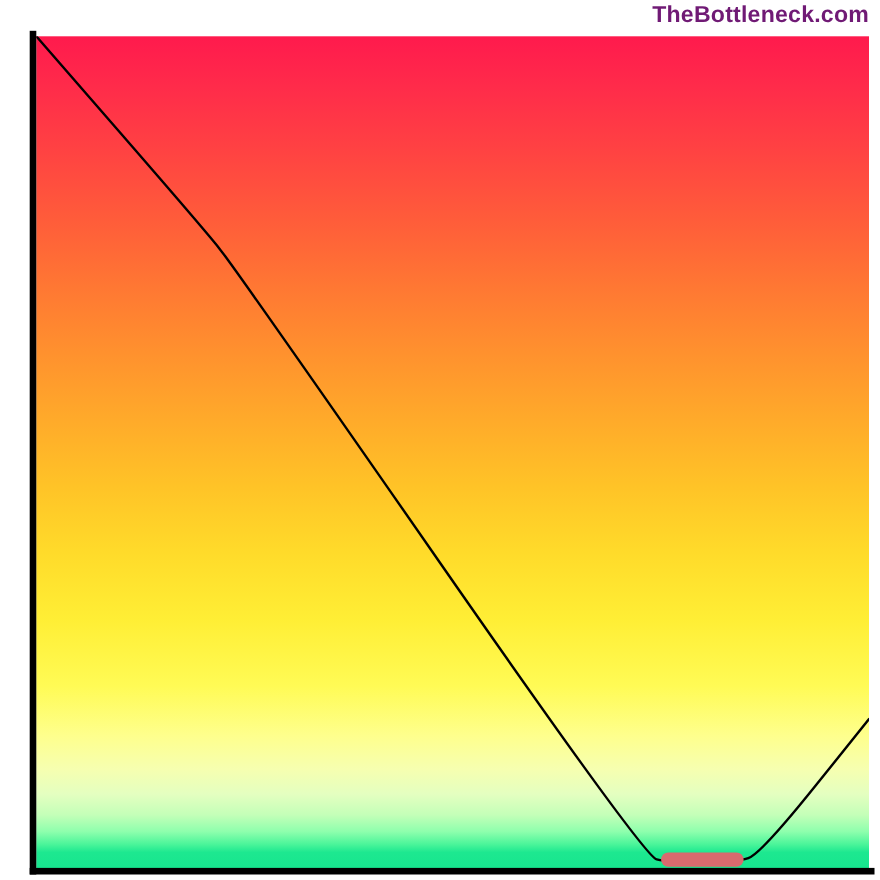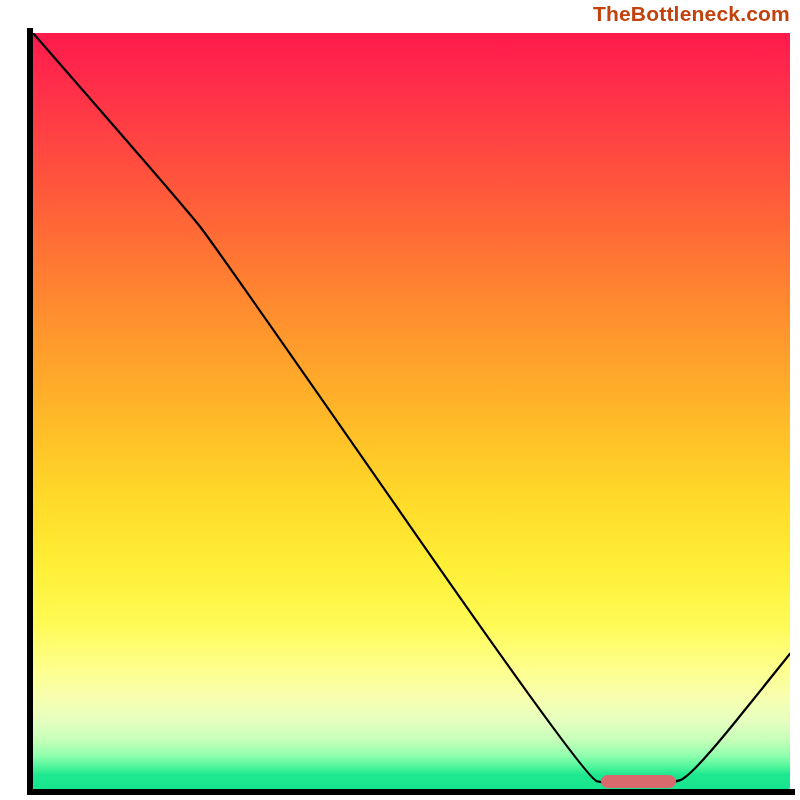--- a/index.html
+++ b/index.html
@@ -10,21 +10,21 @@
     font-family: Arial, Helvetica, sans-serif;
     position: relative;
     overflow: hidden;
   }
   .attribution {
     position: absolute;
     top: 2px;
     right: 10px;
     font-size: 21px;
     font-weight: bold;
-    color: #c2410c;
+    color: #701a75;
     letter-spacing: 0.2px;
   }
   .plot-area {
     position: absolute;
     left: 33px;
     top: 33px;
     width: 757px;
     height: 757px;
   }
   .gradient-bg {

